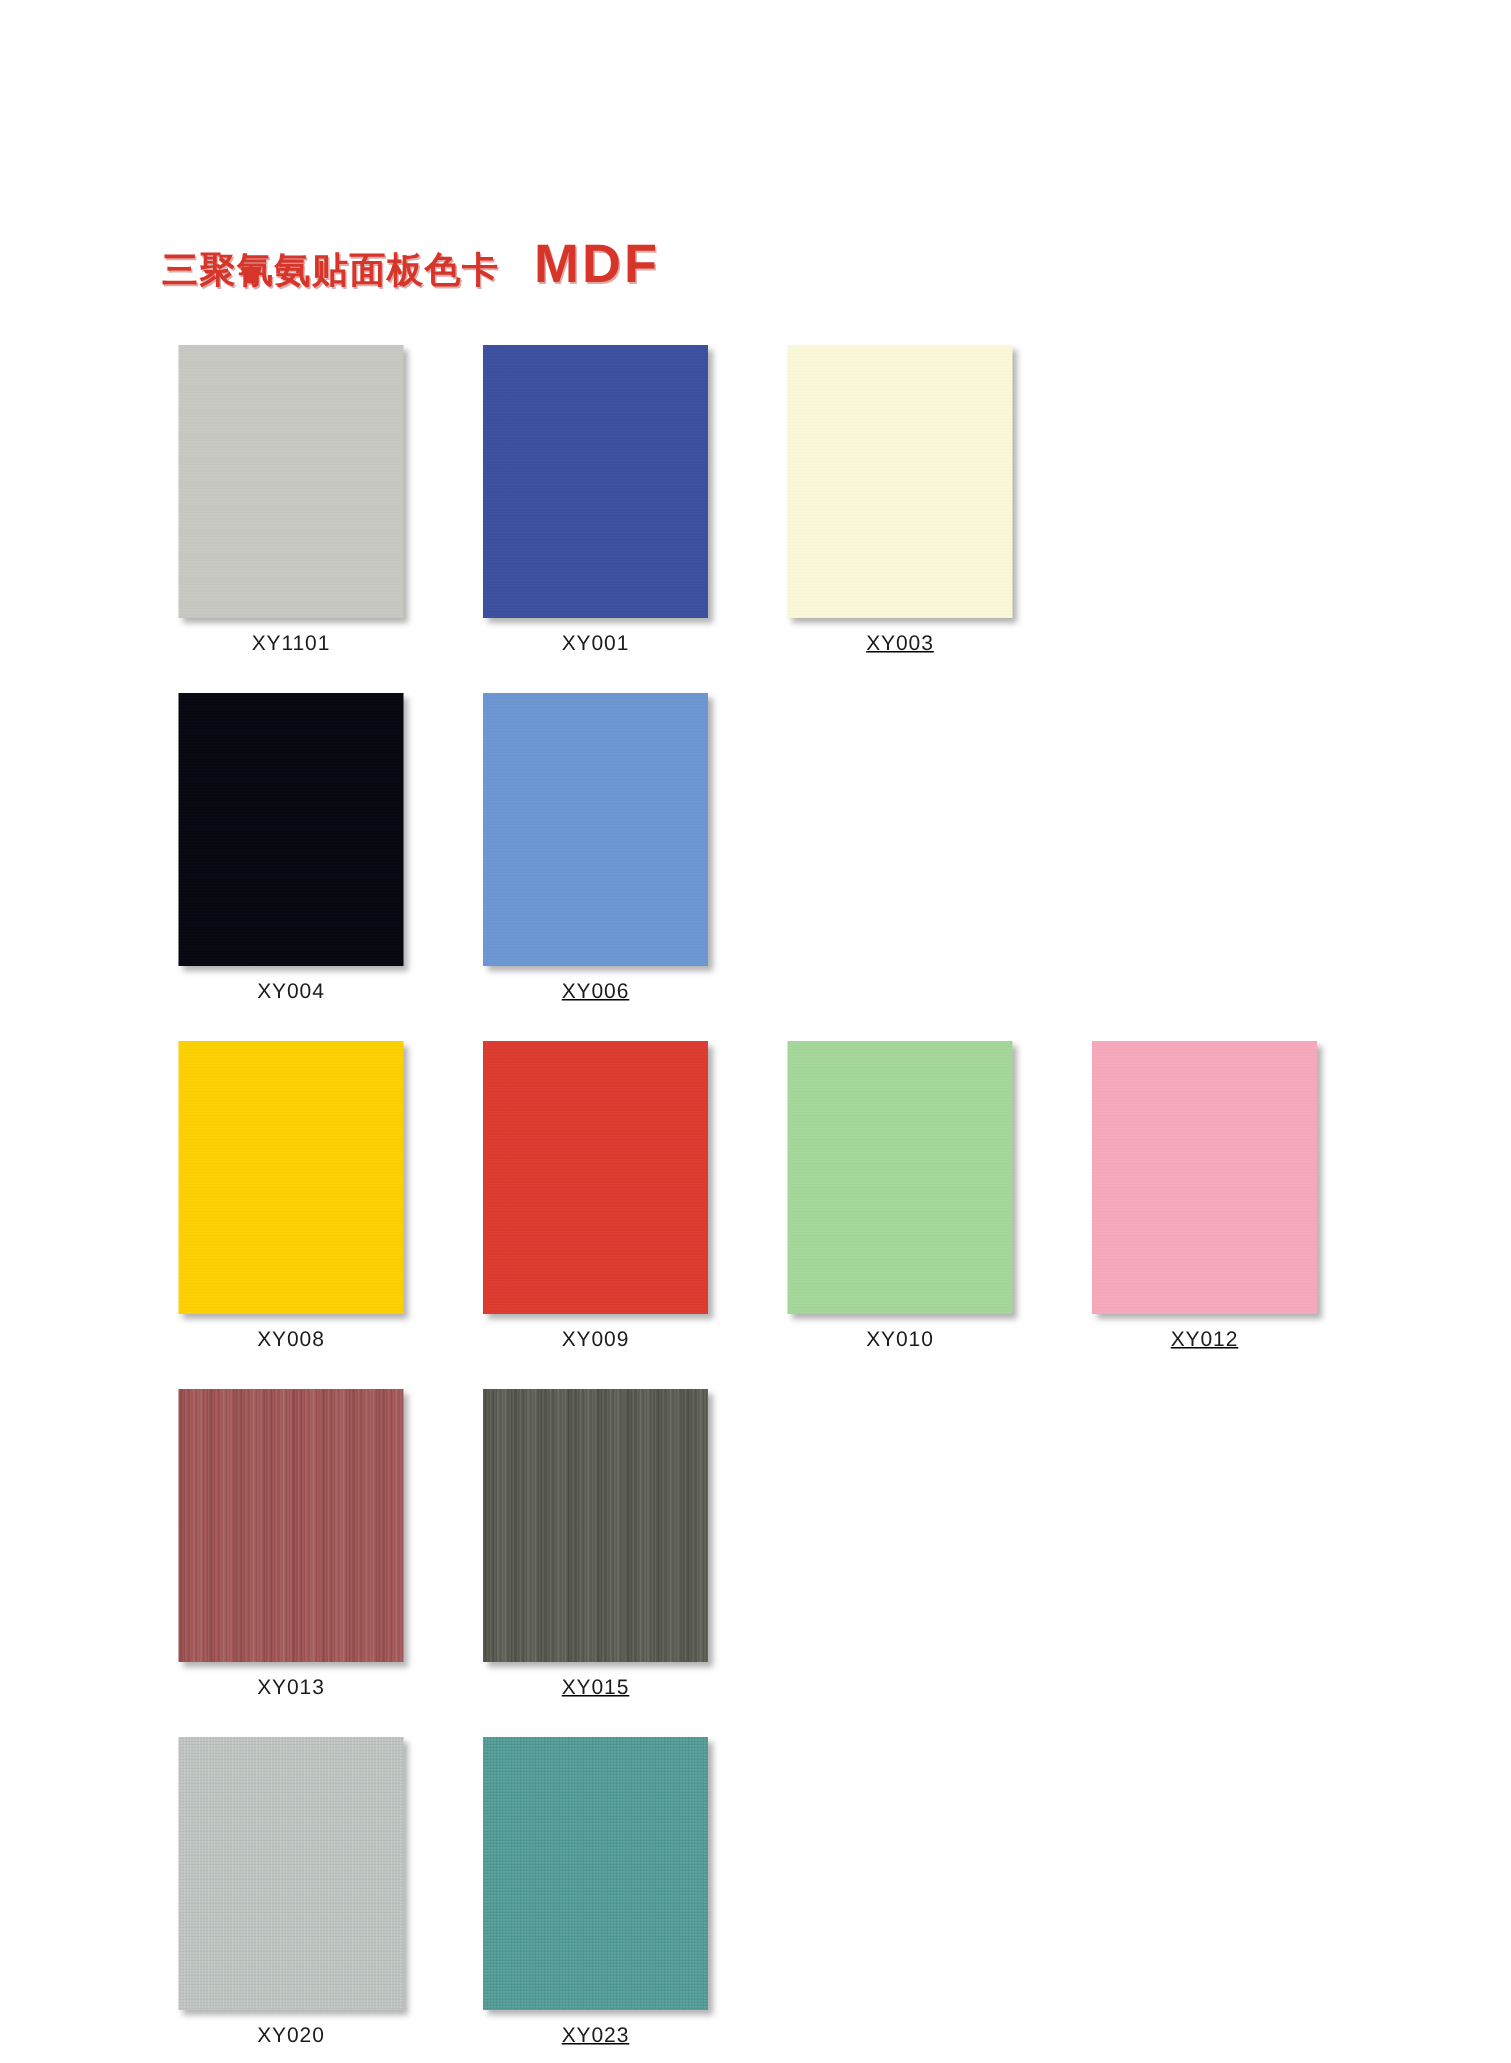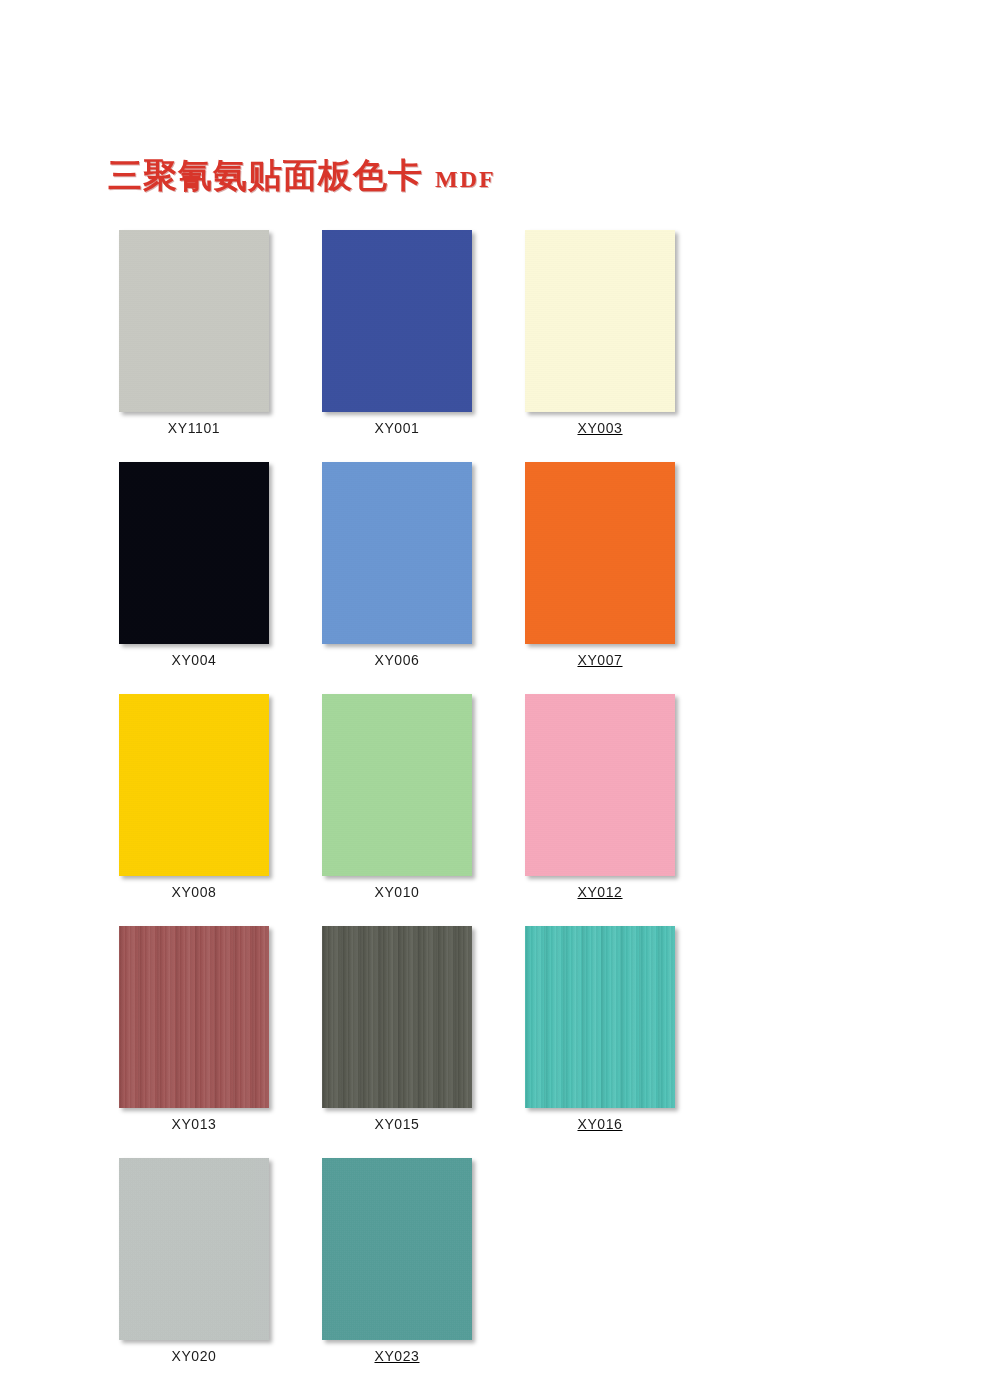--- a/index.html
+++ b/index.html
@@ -28,30 +28,30 @@
     top: 158px;
     white-space: nowrap;
     color: #d8352a;
     font-weight: bold;
     letter-spacing: 0.5px;
     line-height: 1;
     text-shadow: 1px 1px 0 rgba(150,20,15,0.35);
   }
   .title .cn {
     font-family: "DejaVu Sans", "Liberation Sans", sans-serif;
-    font-size: 34px;
+    font-size: 24px;
     font-weight: bold;
     letter-spacing: 1px;
   }
   .title .en {
-    font-family: Liberation Serif, serif;
-    font-size: 24px;
+    font-family: Liberation Sans, sans-serif;
+    font-size: 36px;
     font-weight: bold;
     letter-spacing: 2px;
-    margin-left: 12px;
+    margin-left: 23px;
   }
 
   
   .grid {
     position: absolute;
     left: 119px;
     top: 230px;
     width: 760px;
   }
   .row {
@@ -163,33 +163,33 @@
             <div class="tex tex-matte"></div>
           </div>
           <div class="label">XY004</div>
         </div>
         <div class="cell">
           <div class="swatch" style="background: rgb(106, 150, 210);">
             <div class="tex tex-matte"></div>
           </div>
           <div class="label">XY006</div>
         </div>
-        <div class="cell">
-          <div class="swatch" style="background: rgb(242, 107, 33);">
-            <div class="tex tex-matte"></div>
-          </div>
-          <div class="label">XY007</div>
-        </div>
       </div>
       <div class="row">
         <div class="cell">
           <div class="swatch" style="background: rgb(252, 208, 0);">
             <div class="tex tex-matte"></div>
           </div>
           <div class="label">XY008</div>
+        </div>
+        <div class="cell">
+          <div class="swatch" style="background: rgb(220, 58, 46);">
+            <div class="tex tex-matte"></div>
+          </div>
+          <div class="label">XY009</div>
         </div>
         <div class="cell">
           <div class="swatch" style="background: rgb(164, 215, 154);">
             <div class="tex tex-matte"></div>
           </div>
           <div class="label">XY010</div>
         </div>
         <div class="cell">
           <div class="swatch" style="background: rgb(246, 168, 187);">
             <div class="tex tex-matte"></div>
@@ -203,26 +203,20 @@
             <div class="tex tex-brushed"></div>
           </div>
           <div class="label">XY013</div>
         </div>
         <div class="cell">
           <div class="swatch" style="background: rgb(87, 89, 79);">
             <div class="tex tex-brushed"></div>
           </div>
           <div class="label">XY015</div>
         </div>
-        <div class="cell">
-          <div class="swatch" style="background: rgb(76, 194, 182);">
-            <div class="tex tex-brushed"></div>
-          </div>
-          <div class="label">XY016</div>
-        </div>
       </div>
       <div class="row">
         <div class="cell">
           <div class="swatch" style="background: rgb(194, 200, 197);">
             <div class="tex tex-grain"></div>
           </div>
           <div class="label">XY020</div>
         </div>
         <div class="cell">
           <div class="swatch" style="background: rgb(79, 158, 153);">

